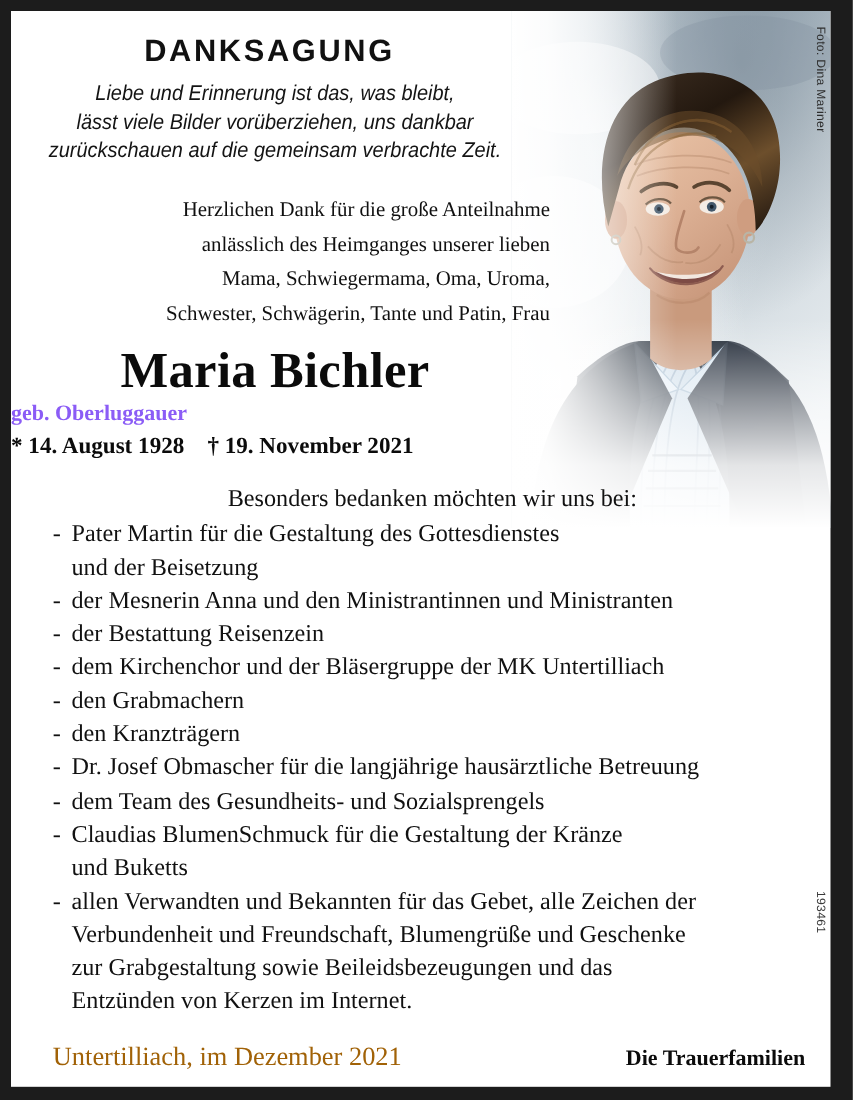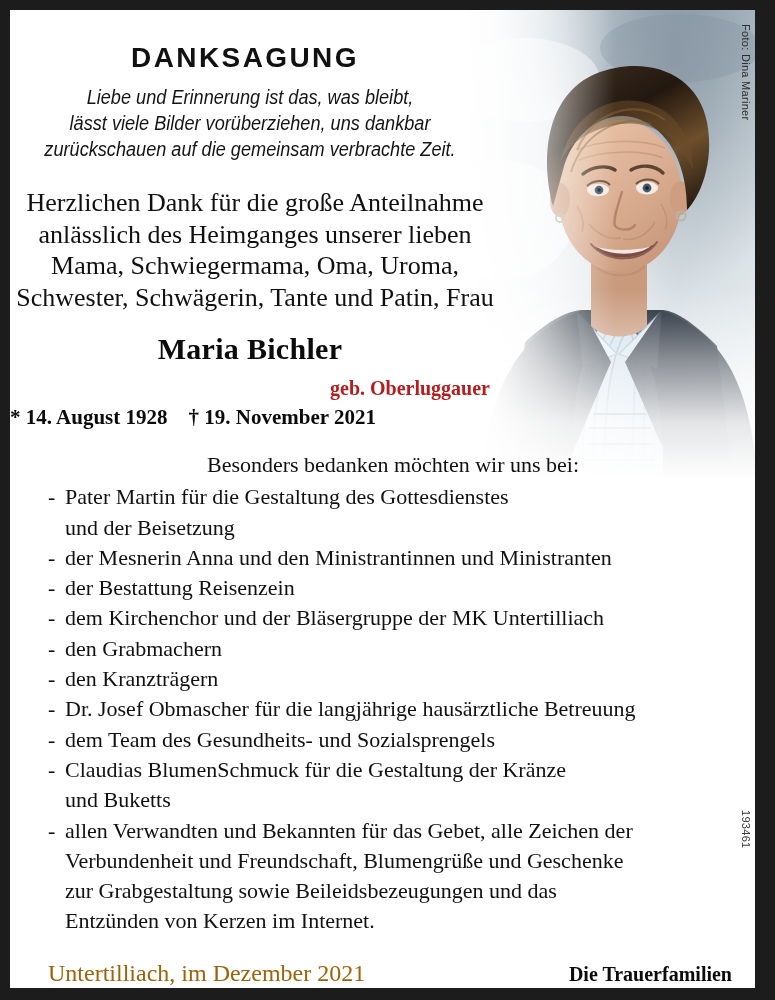--- a/index.html
+++ b/index.html
@@ -79,21 +79,21 @@
   #reference-number {
     right: 3px;
     top: 800px;
     font-size: 11px;
     color: #3a3a3a;
   }
 
   
   #content {
     position: absolute;
-    left: 0; top: 12px;
+    left: 0; top: 0;
     width: 745px;
     height: 978px;
   }
 
   #headline {
     position: absolute;
     left: 0;
     top: 20px;
     width: 470px;
     text-align: center;
@@ -118,49 +118,49 @@
     transform: scaleX(0.93);
     transform-origin: center top;
   }
   #poem .poem-line { display: block; }
 
   #intro {
     position: absolute;
     left: 0;
     top: 165px;
     width: 490px;
-    text-align: center;
-    font-size: 26px;
+    text-align: right;
+    font-size: 19px;
     line-height: 31.5px;
     color: #101010;
   }
   #intro .intro-line { display: block; }
 
   #deceased-name {
     position: absolute;
     left: 0;
     top: 302px;
     width: 480px;
     text-align: center;
     font-weight: bold;
-    font-size: 30px;
+    font-size: 46px;
     line-height: 50px;
     letter-spacing: 0.3px;
     color: #0b0b0b;
   }
 
   #maiden-name {
     position: absolute;
     left: 0;
     top: 355px;
     width: 480px;
-    text-align: right;
+    text-align: left;
     font-weight: bold;
     font-size: 20px;
-    color: #b91c1c;
+    color: #8b5cf6;
   }
 
   #life-dates {
     position: absolute;
     left: 0;
     top: 383px;
     width: 480px;
     text-align: left;
     font-weight: bold;
     font-size: 21px;

